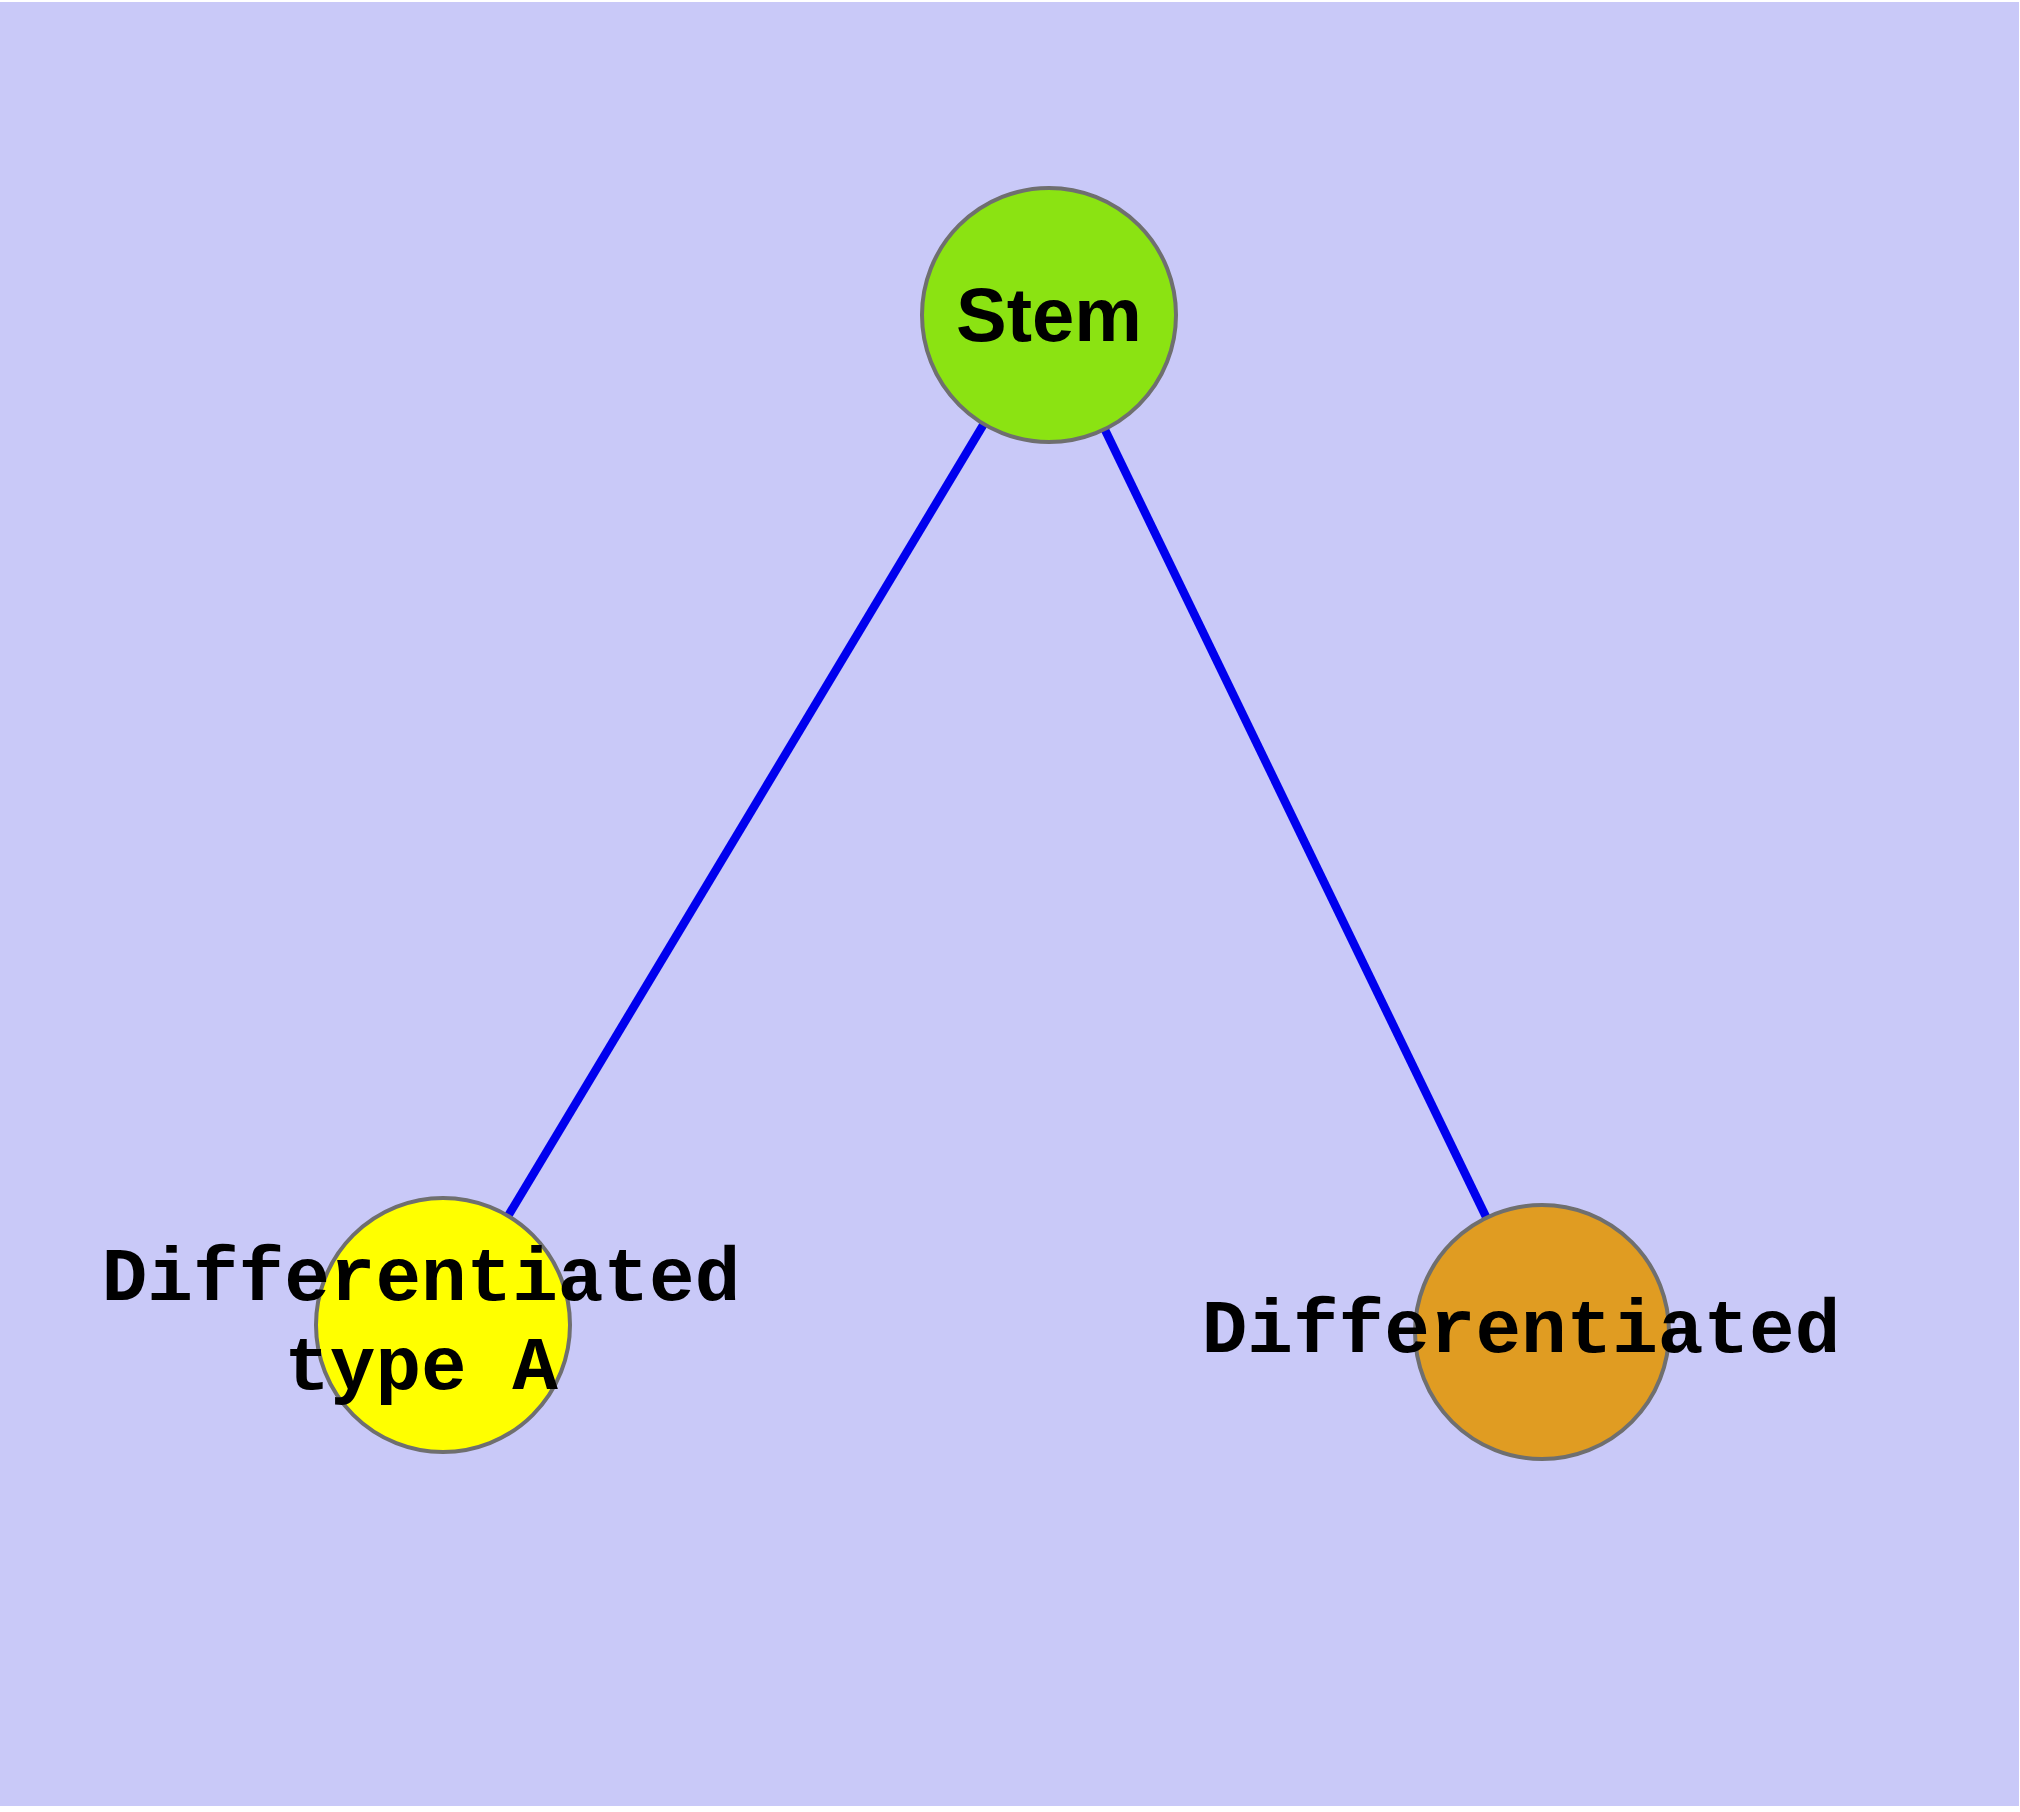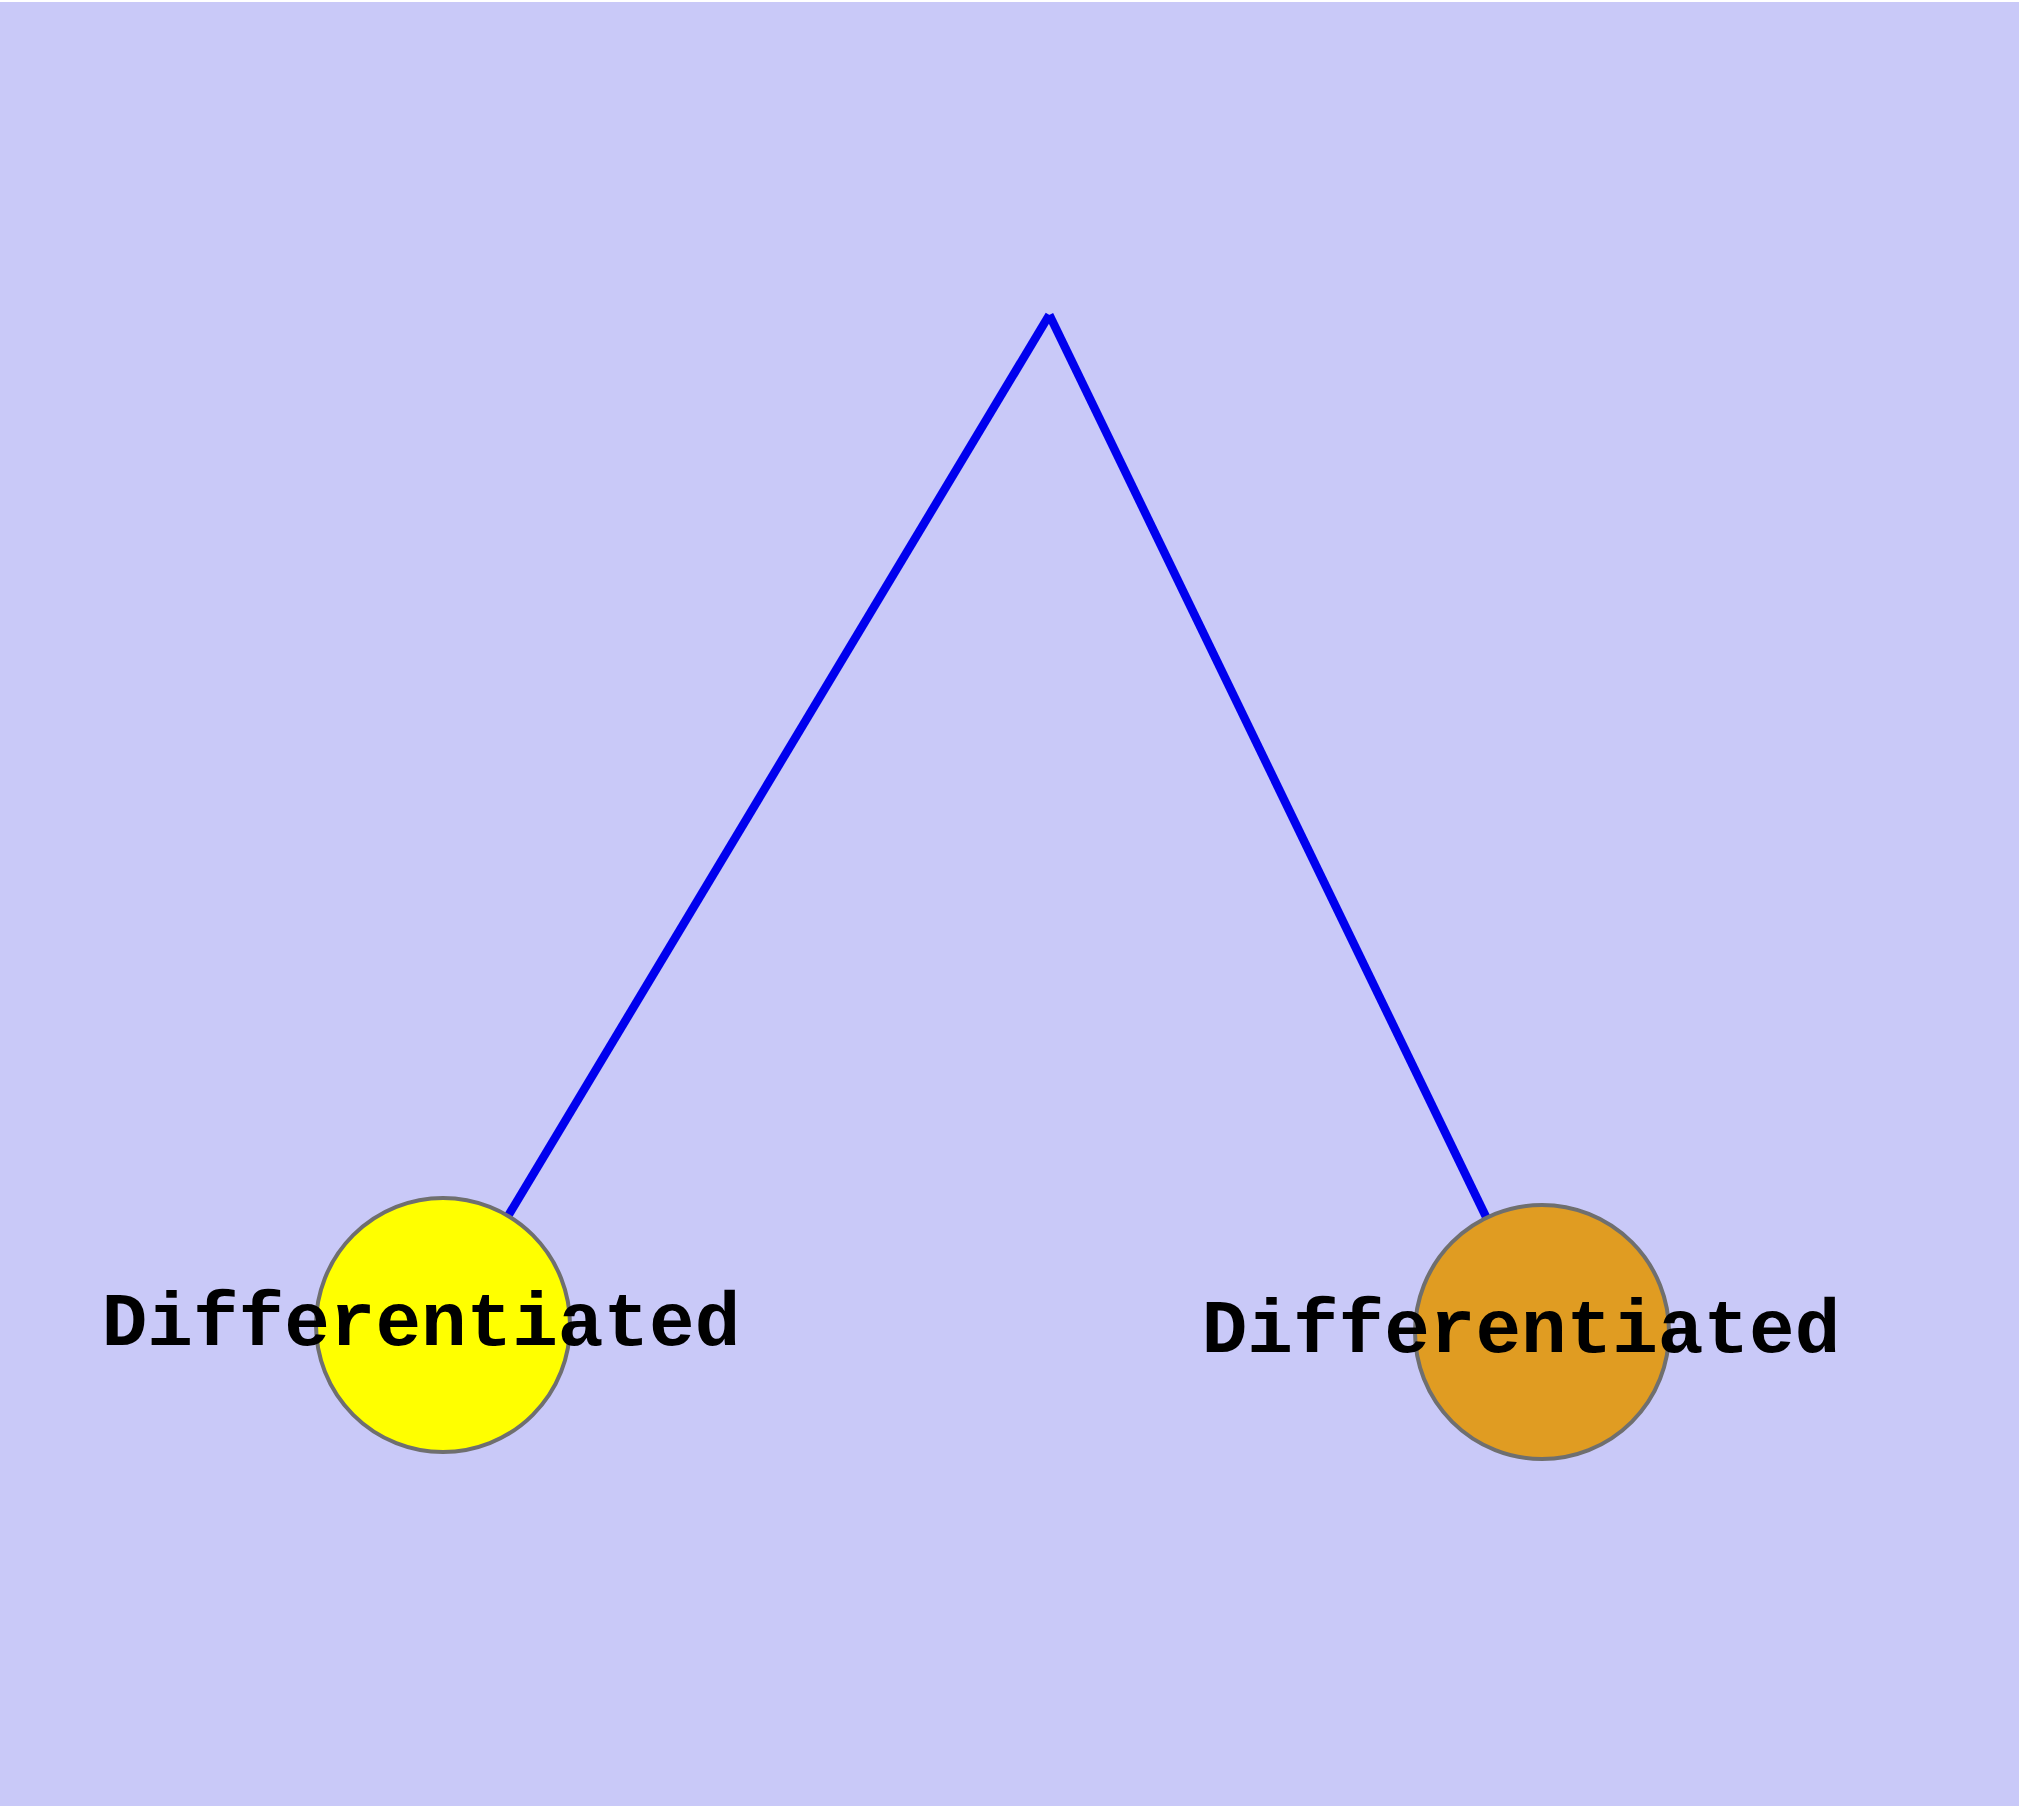--- a/index.html
+++ b/index.html
@@ -59,27 +59,31 @@
 </head>
 <body>
 
 <div class="stage" style="background: rgb(201, 201, 248);">
 
   <svg class="edges-layer" viewBox="0 0 2382 2128" width="2019" height="1804">
     <line x1="1238" y1="369" x2="522" y2="1561" stroke-width="10" stroke="#0000EE"></line>
     <line x1="1238" y1="369" x2="1819" y2="1569" stroke-width="10" stroke="#0000EE"></line>
   </svg>
 
+  <div class="node node-stem" style="background: rgb(139, 227, 18);">
+    <div class="node-label">Stem</div>
+  </div>
 
   <div class="node node-type-a" style="background: rgb(255, 255, 0);"></div>
 
   <div class="node node-type-b" style="background: rgb(224, 156, 34);"></div>
 
   <div class="float-label float-label-a">
     <div>Differentiated</div>
+    <div>type A</div>
   </div>
 
   <div class="float-label float-label-b">
     <div>Differentiated</div>
   </div>
 
 </div>
 
 
 </body></html>

